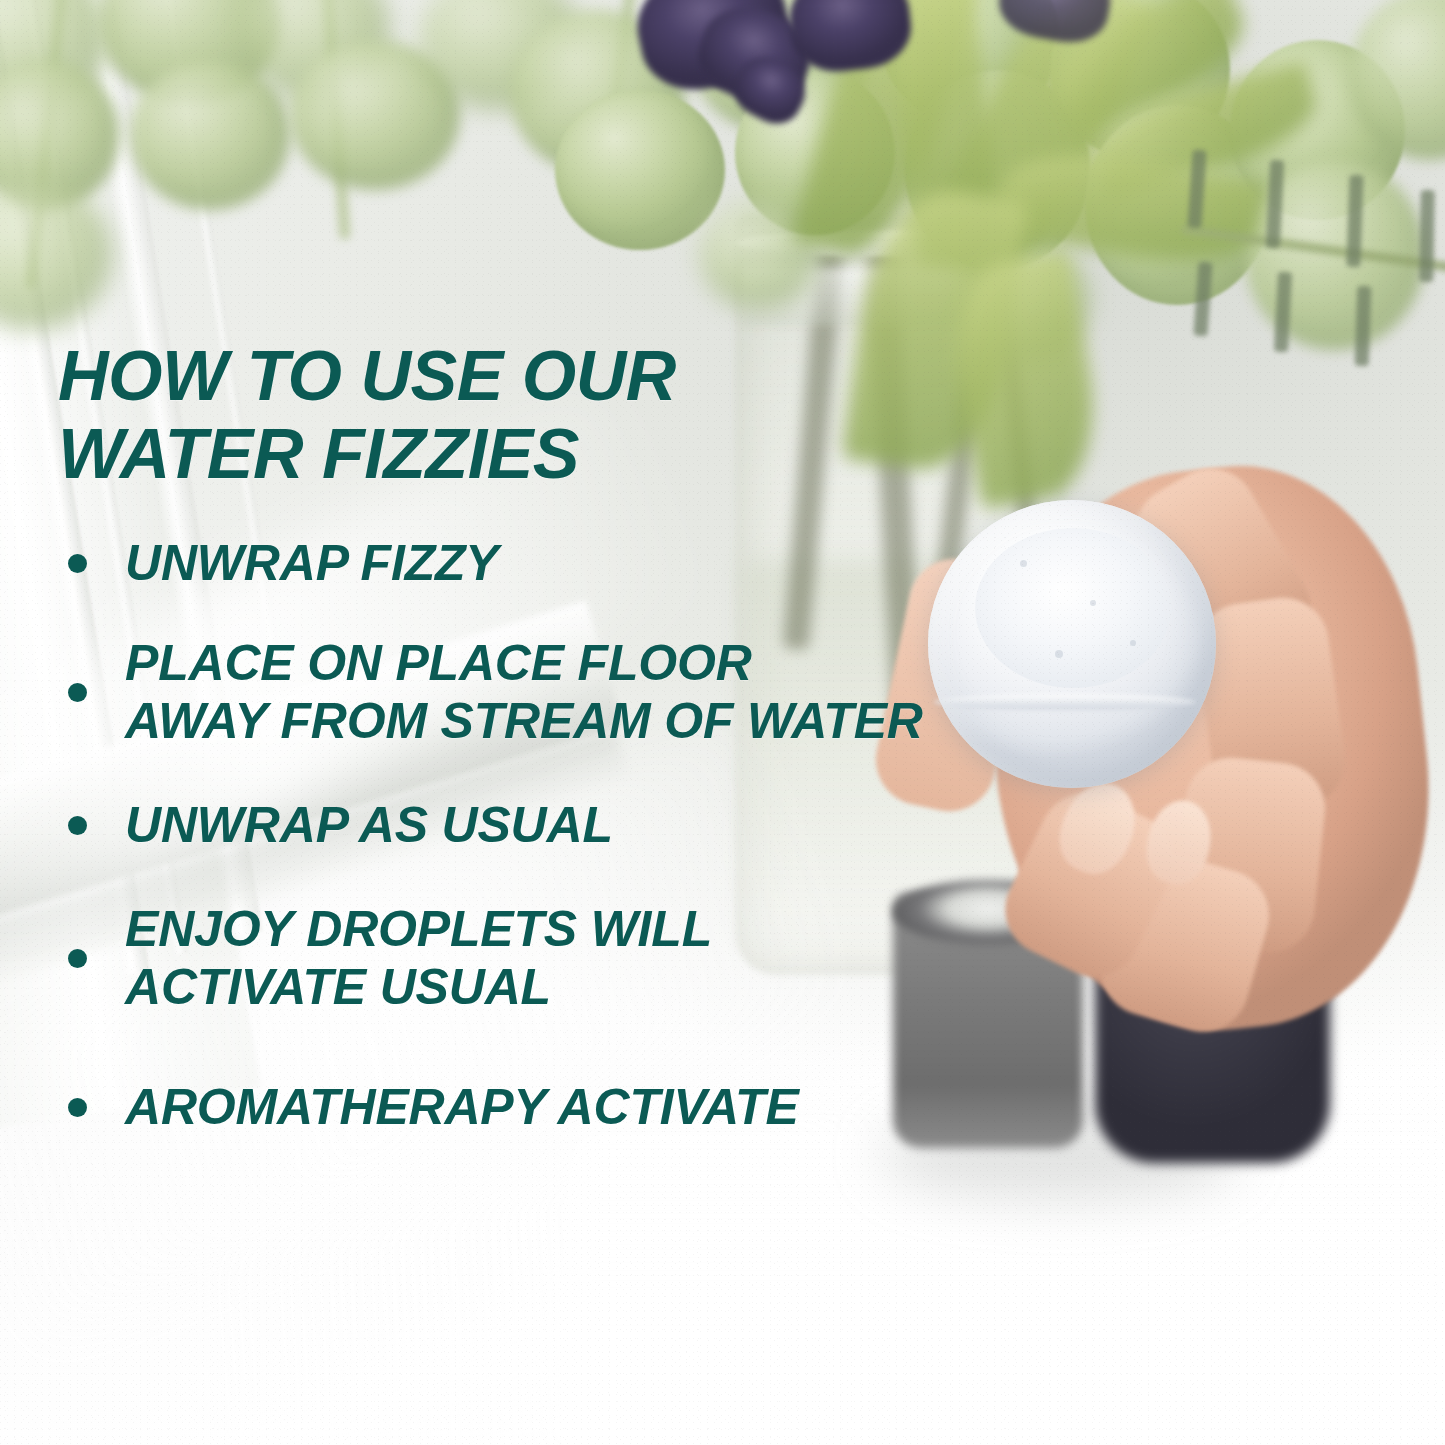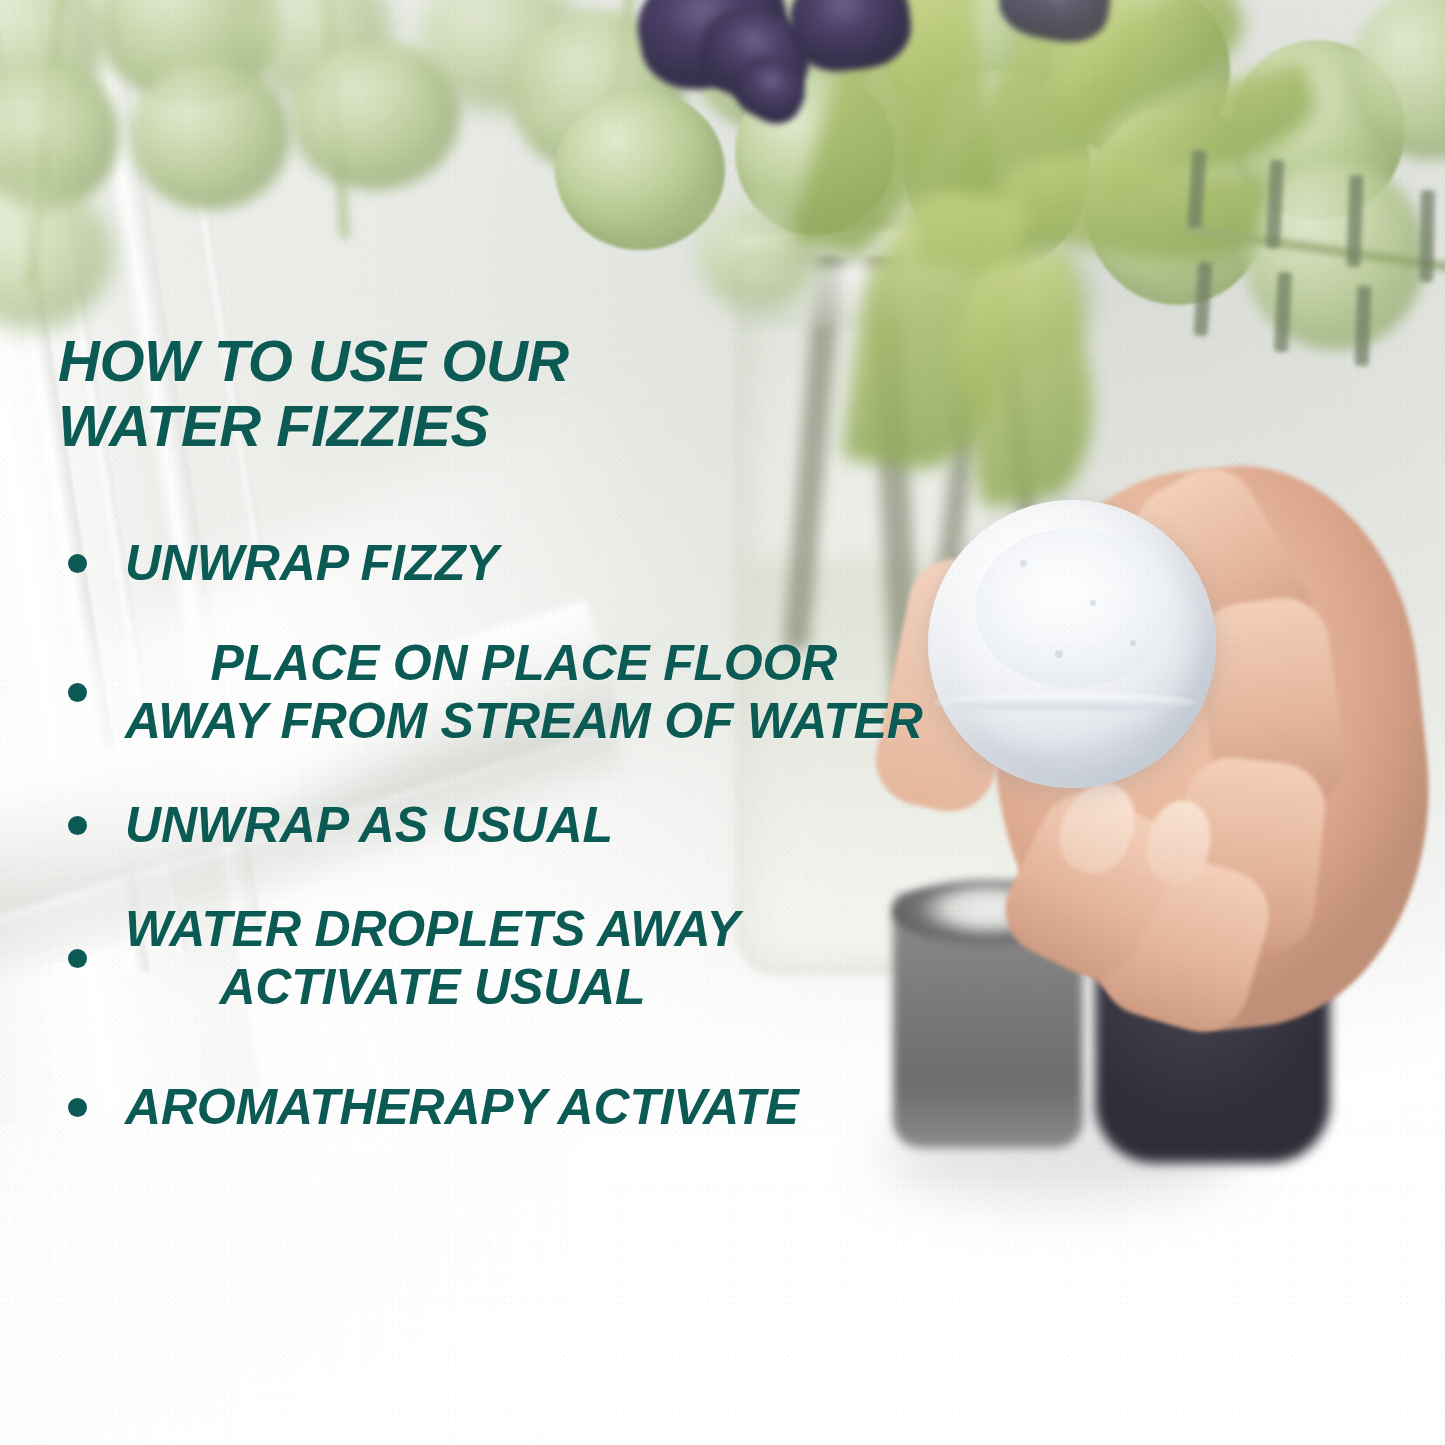--- a/index.html
+++ b/index.html
@@ -218,21 +218,21 @@
 
   
   .content{position:absolute;inset:0;}
 
   .title{
     position:absolute;left:58px;top:290px;
     width:860px;
     color:#0b5a54;
     font-family:"Liberation Sans","DejaVu Sans",sans-serif;
     font-weight:bold;font-style:italic;
-    font-size:58px;line-height:1.12;
+    font-size:70px;line-height:1.12;
     letter-spacing:-0.5px;
     text-shadow:0 1px 1px rgba(255,255,255,.45);
   }
   .title .ln{display:block;white-space:nowrap;}
 
   .bullets{position:absolute;left:58px;top:534px;width:1260px;}
   .bullet-row{
     position:relative;
     display:flex;align-items:center;
     margin-bottom:40px;
@@ -244,21 +244,21 @@
     margin-left:10px;margin-right:38px;
   }
   .bullet-text{
     color:#0b5a54;
     font-family:"Liberation Sans","DejaVu Sans",sans-serif;
     font-weight:bold;font-style:italic;
     font-size:50px;line-height:1.16;
     letter-spacing:-0.2px;
     text-shadow:0 1px 1px rgba(255,255,255,.4);
   }
-  .bullet-text .ln{display:block;white-space:nowrap;text-align:center;}
+  .bullet-text .ln{display:block;white-space:nowrap;}
 
   
   .row-1{margin-bottom:42px;}
   .row-2{margin-bottom:46px;}
   .row-3{margin-bottom:46px;}
   .row-4{margin-bottom:62px;}
   .row-5{margin-bottom:0;}
 </style>
 </head>
 <body>
@@ -393,21 +393,21 @@
       <li class="bullet-row row-3">
         <span class="bullet-dot"></span>
         <span class="bullet-text">
           <span class="ln">UNWRAP AS USUAL</span>
         </span>
       </li>
 
       <li class="bullet-row row-4">
         <span class="bullet-dot"></span>
         <span class="bullet-text">
-          <span class="ln">WATER DROPLETS AWAY</span>
+          <span class="ln">ENJOY DROPLETS WILL</span>
           <span class="ln">ACTIVATE USUAL</span>
         </span>
       </li>
 
       <li class="bullet-row row-5">
         <span class="bullet-dot"></span>
         <span class="bullet-text">
           <span class="ln">AROMATHERAPY ACTIVATE</span>
         </span>
       </li>

